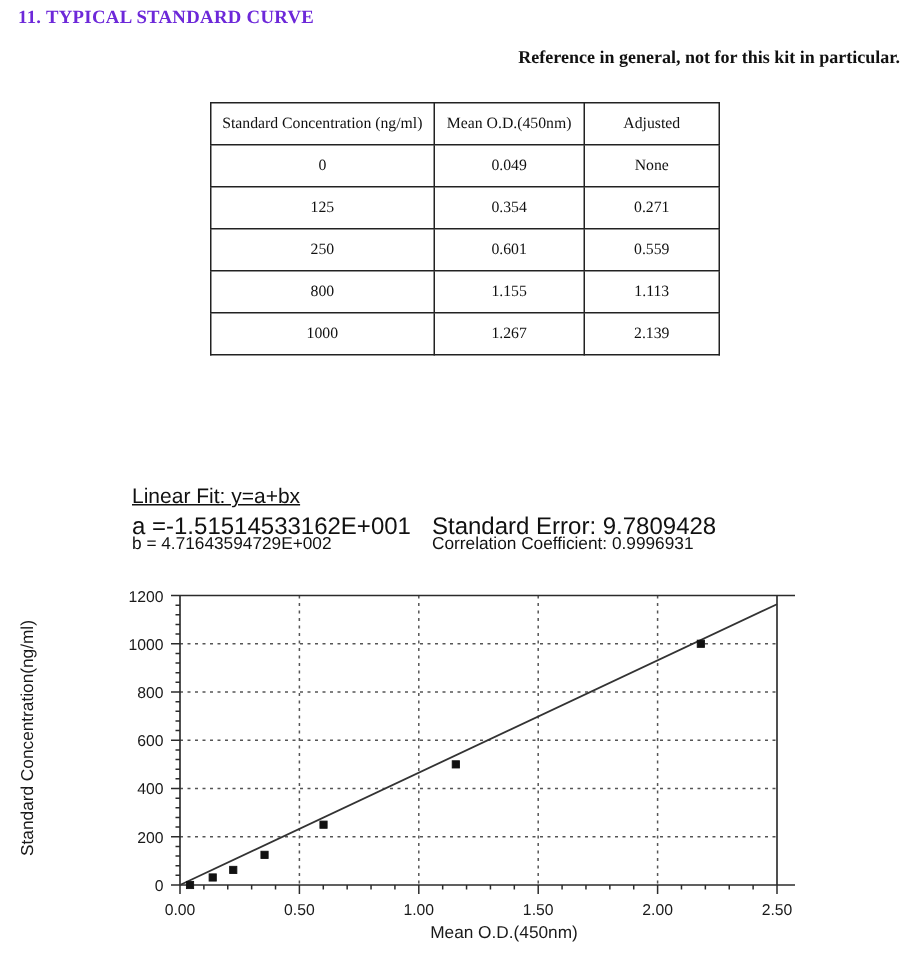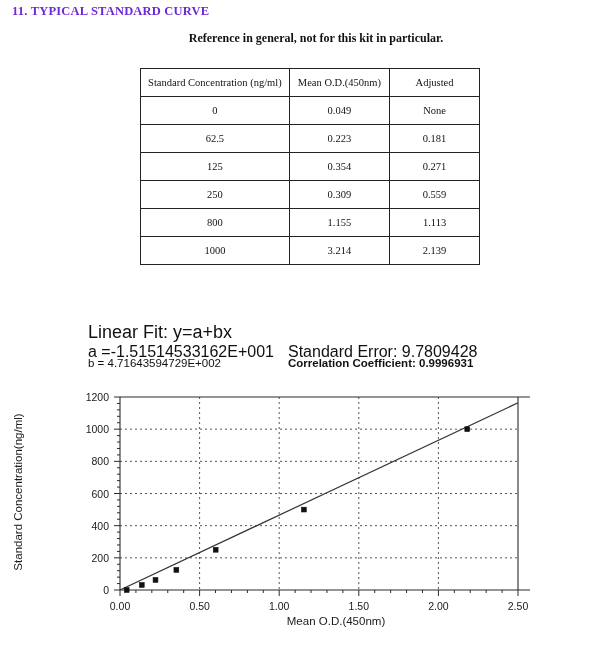--- a/index.html
+++ b/index.html
@@ -7,21 +7,21 @@
     width:600px;height:649px;background:#ffffff;position:relative;
     font-family:"Liberation Serif", serif;color:#1a1a1a;overflow:hidden;
   }
   
   #section-title{
     position:absolute;left:12px;top:4px;
     font-family:"Liberation Serif", serif;font-weight:bold;font-size:12.5px;
     letter-spacing:.2px;color:#6d28d9;
   }
   #subtitle{
-    position:absolute;left:0;top:31px;width:600px;text-align:center;
+    position:absolute;left:0;top:31px;width:600px;text-align:right;
     font-family:"Liberation Serif", serif;font-weight:bold;font-size:12px;
     color:#111;padding-left:32px;box-sizing:border-box;
   }
   
   #std-table{
     position:absolute;left:140px;top:68px;width:340px;
     border-collapse:collapse;font-size:10.5px;
     font-family:"Liberation Serif", serif;color:#111;
   }
   #std-table td,#std-table th{
@@ -29,25 +29,25 @@
     height:27px;line-height:27px;padding:0;
   }
   #std-table th{font-size:10.5px;}
   #std-table .c1{width:160px;}
   #std-table .c2{width:108px;}
   #std-table .c3{width:96px;}
   
   .fit-block{
     position:absolute;font-family:"Liberation Sans", sans-serif;color:#111;
   }
-  #fit-title{left:88px;top:322px;font-size:18px;}
+  #fit-title{left:88px;top:322px;font-size:14px;text-decoration:underline;}
   #fit-a{left:88px;top:343px;font-size:16px;}
   #fit-b{left:88px;top:357px;font-size:11.5px;}
   #fit-se{left:288px;top:343px;font-size:16px;}
-  #fit-cc{left:288px;top:357px;font-size:11.5px;font-weight:bold;}
+  #fit-cc{left:288px;top:357px;font-size:11.5px;}
   
   #chart{
     position:absolute;left:0;top:380px;width:600px;height:265px;
   }
   #chart svg{display:block;}
   .axis-label{
     font-family:"Liberation Sans", sans-serif;font-size:11.5px;fill:#1a1a1a;
   }
   .tick-label{
     font-family:"Liberation Sans", sans-serif;font-size:10.5px;fill:#1a1a1a;
@@ -67,42 +67,37 @@
       <th class="c3">Adjusted</th>
     </tr>
   </thead>
   <tbody>
     <tr>
       <td class="c1">0</td>
       <td class="c2">0.049</td>
       <td class="c3">None</td>
     </tr>
     <tr>
-      <td class="c1">62.5</td>
-      <td class="c2">0.223</td>
-      <td class="c3">0.181</td>
-    </tr>
-    <tr>
       <td class="c1">125</td>
       <td class="c2">0.354</td>
       <td class="c3">0.271</td>
     </tr>
     <tr>
       <td class="c1">250</td>
-      <td class="c2">0.309</td>
+      <td class="c2">0.601</td>
       <td class="c3">0.559</td>
     </tr>
     <tr>
       <td class="c1">800</td>
       <td class="c2">1.155</td>
       <td class="c3">1.113</td>
     </tr>
     <tr>
       <td class="c1">1000</td>
-      <td class="c2">3.214</td>
+      <td class="c2">1.267</td>
       <td class="c3">2.139</td>
     </tr>
   </tbody>
 </table>
 
 <div class="fit-block" id="fit-title">Linear Fit: y=a+bx</div>
 <div class="fit-block" id="fit-a">a =-1.51514533162E+001</div>
 <div class="fit-block" id="fit-b">b = 4.71643594729E+002</div>
 <div class="fit-block" id="fit-se">Standard Error: 9.7809428</div>
 <div class="fit-block" id="fit-cc">Correlation Coefficient: 0.9996931</div>

